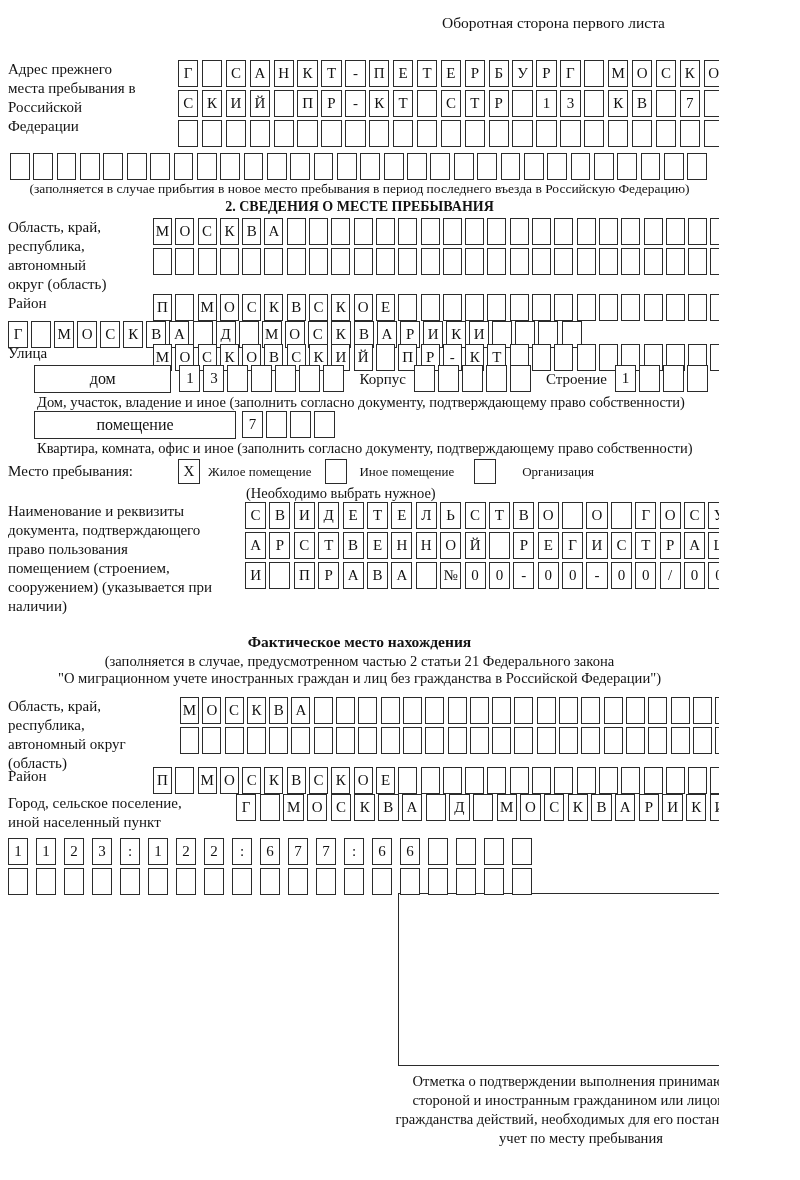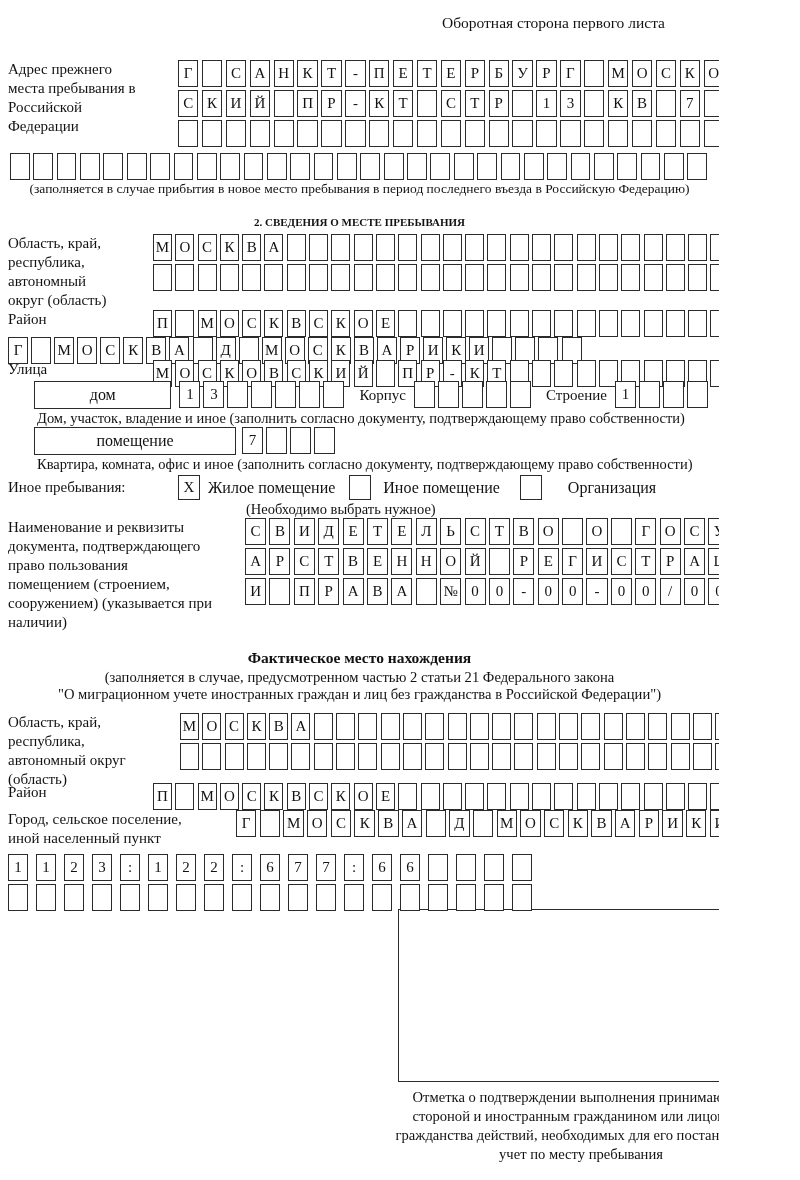--- a/index.html
+++ b/index.html
@@ -33,21 +33,21 @@
   .dm   .cell { width:21px;   margin-right:3px; }
 
   .addr { margin-top:28px; }
   .addr-lbl { flex:0 0 170px; padding-right:35px; }
   .full { margin-top:3px; margin-left:2px; }
 
   .caption { font-size:13.5px; line-height:17px; }
   .center { text-align:center; }
   .cap-md { font-size:14.5px; line-height:18px; margin-left:29px; }
 
-  .sec-title { margin-top:16px; text-align:center; font-weight:bold; font-size:11px; line-height:19px; }
+  .sec-title { margin-top:0; text-align:center; font-weight:bold; font-size:14px; line-height:19px; }
 
   .oblast { margin-top:2px; }
   .w145 { flex:0 0 145px; padding-right:30px; }
   .w170 { flex:0 0 170px; padding-right:30px; }
   .w172 { flex:0 0 172px; padding-right:42px; }
   .w228 { flex:0 0 228px; padding-right:33px; }
   .w237 { flex:0 0 237px; padding-right:32px; }
   .w217 { flex:0 0 217px; padding-right:37px; }
 
   .rayon { margin-top:0; }
@@ -65,21 +65,21 @@
   .inline-lbl { font-size:15px; line-height:28px; }
   .ml8 { margin-left:8px; } .ml12 { margin-left:12px; } .ml6 { margin-left:6px; }
 
   .mesto { margin-top:2px; align-items:center; }
   .mesto-lbl { flex:0 0 170px; font-size:15px; }
   .chk {
     width:22px; height:25px; border:1.7px solid #2b2b2b;
     display:flex; align-items:center; justify-content:center;
     font-size:15px; background:#fff;
   }
-  .opt { font-size:16px; }
+  .opt { font-size:13px; }
   .note { font-size:14.5px; line-height:18px; margin-left:238px; }
 
   .doc-block { margin-top:0; }
 
   .fact-title { margin-top:16px; text-align:center; font-weight:bold; font-size:15.5px; line-height:19px; }
   .fact-cap { text-align:center; font-size:14.6px; line-height:17px; }
   .fact-cap1 { margin-top:2px; }
 
   .oblast2 { margin-top:10px; }
   .rayon2 { margin-top:-6px; }
@@ -415,21 +415,21 @@
     <div class="cells dm ml6">
         <div class="cell">7</div>
         <div class="cell">&nbsp;</div>
         <div class="cell">&nbsp;</div>
         <div class="cell">&nbsp;</div>
       </div>
   </div>
   <div class="caption cap-md">Квартира, комната, офис и иное (заполнить согласно документу, подтверждающему право собственности)</div>
 
   <div class="flexrow mesto">
-    <div class="mesto-lbl">Иное пребывания:</div>
+    <div class="mesto-lbl">Место пребывания:</div>
     <div class="chk">X</div>
     <div class="opt ml8">Жилое помещение</div>
     <div class="chk" style="margin-left:14px"></div>
     <div class="opt ml12">Иное помещение</div>
     <div class="chk" style="margin-left:20px"></div>
     <div class="opt" style="margin-left:26px">Организация</div>
   </div>
   <div class="note">(Необходимо выбрать нужное)</div>
 
   <div class="flexrow doc-block">

